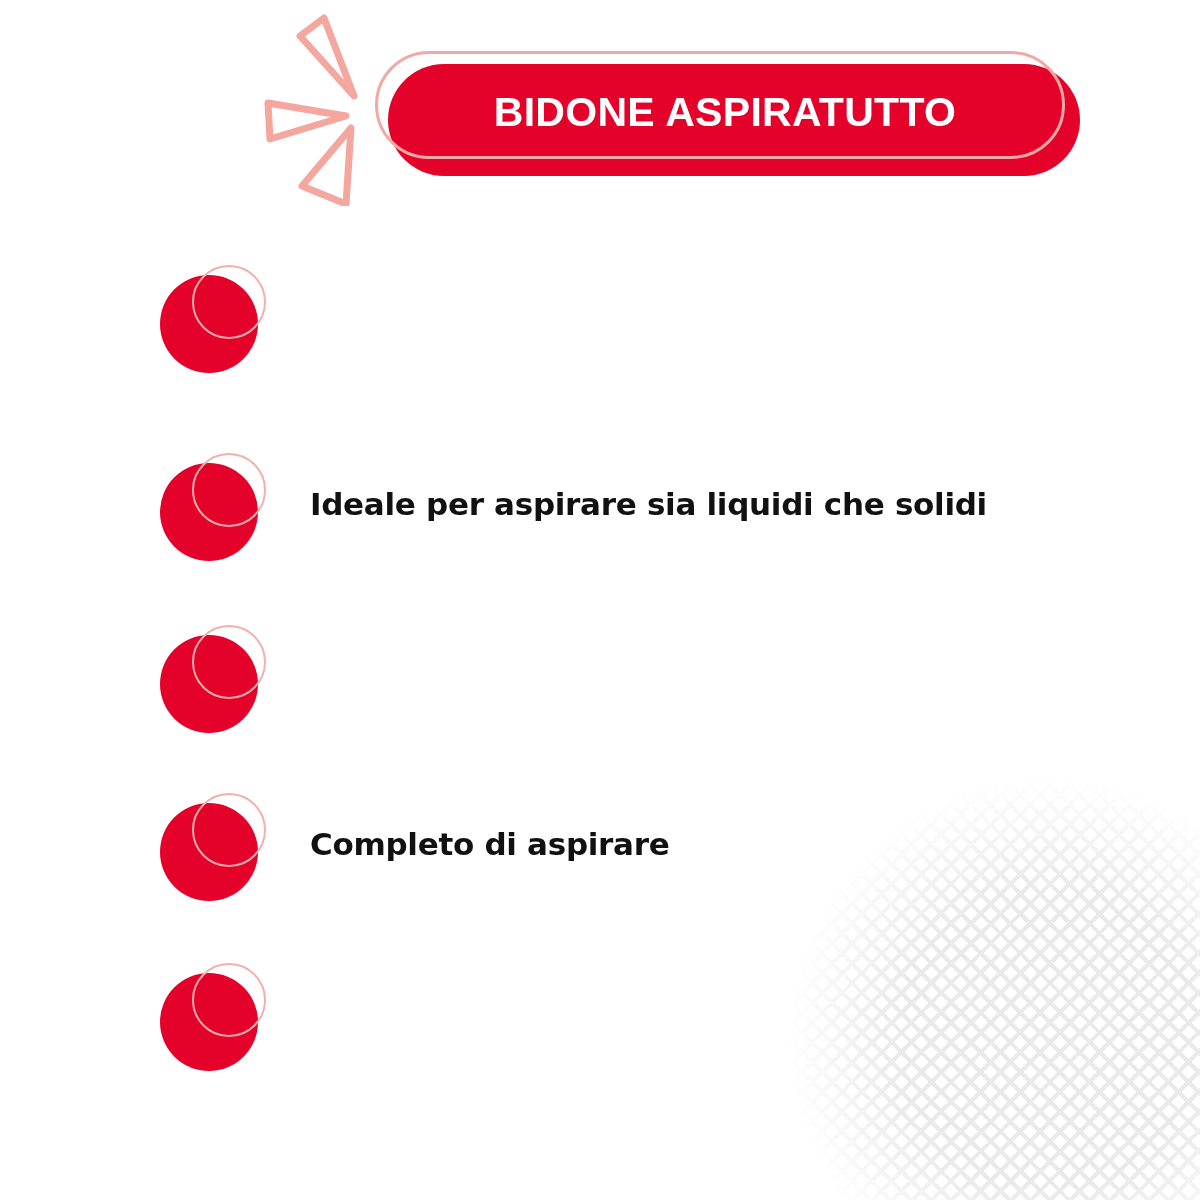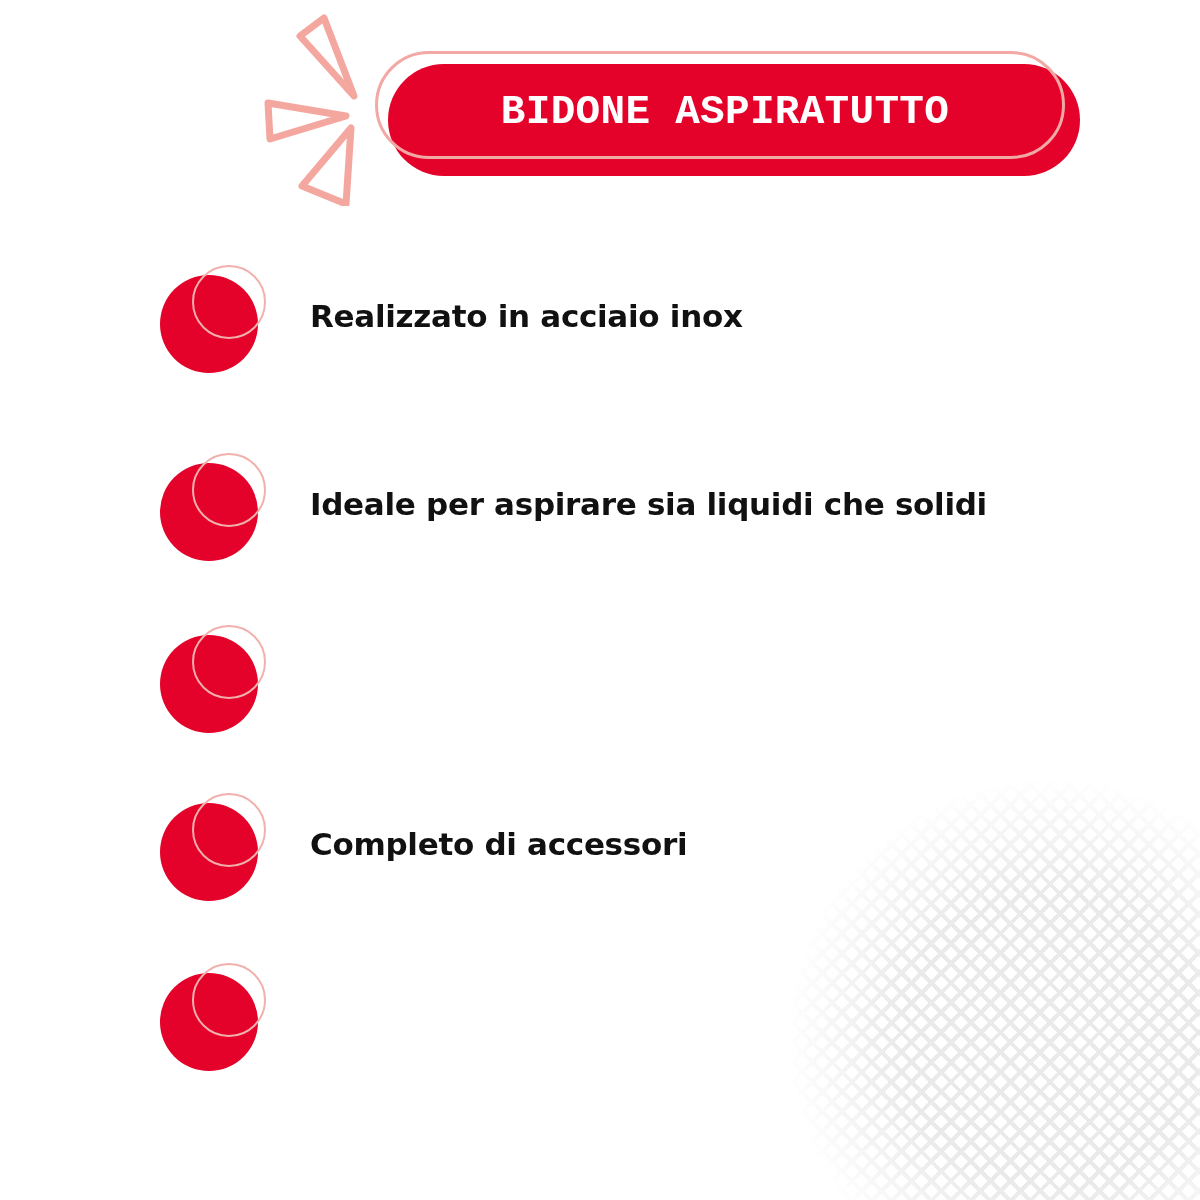--- a/index.html
+++ b/index.html
@@ -24,21 +24,21 @@
     background:#e4022a; border-radius:56px;
   }
   .banner-outline {
     position:absolute; left:5px; top:3px; width:690px; height:108px;
     border:3px solid #f2a8a4; border-radius:57px; box-sizing:border-box;
   }
   .banner-title {
     position:absolute; left:18px; top:16px; width:692px; height:96px;
     display:flex; align-items:center; justify-content:center;
     color:#ffffff; font-weight:700; font-size:41px; letter-spacing:0.3px;
-    font-family:Liberation Mono, monospace;
+    font-family:Liberation Sans, sans-serif;
     padding-right:18px; box-sizing:border-box;
   }
   .feature {
     position:absolute; left:155px; width:900px; height:120px;
   }
   .bullet { position:absolute; left:0; top:0; width:120px; height:120px; }
   .bullet .dot {
     position:absolute; left:5px; top:15px; width:98px; height:98px;
     border-radius:50%; background:#e4022a;
   }
@@ -69,21 +69,20 @@
   <div class="banner-fill"></div>
   <div class="banner-outline"></div>
   <div class="banner-title">BIDONE ASPIRATUTTO</div>
 </div>
 
 <div class="feature" style="top:260px;">
   <div class="bullet">
       <div class="dot"></div>
       <div class="ring"></div>
     </div>
-  <div class="feature-label">Realizzato in acciaio inox</div>
 </div>
 
 <div class="feature" style="top:448px;">
   <div class="bullet">
       <div class="dot"></div>
       <div class="ring"></div>
     </div>
   <div class="feature-label">Ideale per aspirare sia liquidi che solidi</div>
 </div>
 
@@ -92,21 +91,21 @@
       <div class="dot"></div>
       <div class="ring"></div>
     </div>
 </div>
 
 <div class="feature" style="top:788px;">
   <div class="bullet">
       <div class="dot"></div>
       <div class="ring"></div>
     </div>
-  <div class="feature-label">Completo di accessori</div>
+  <div class="feature-label">Completo di aspirare</div>
 </div>
 
 <div class="feature" style="top:958px;">
   <div class="bullet">
       <div class="dot"></div>
       <div class="ring"></div>
     </div>
 </div>
 
 </body></html>

